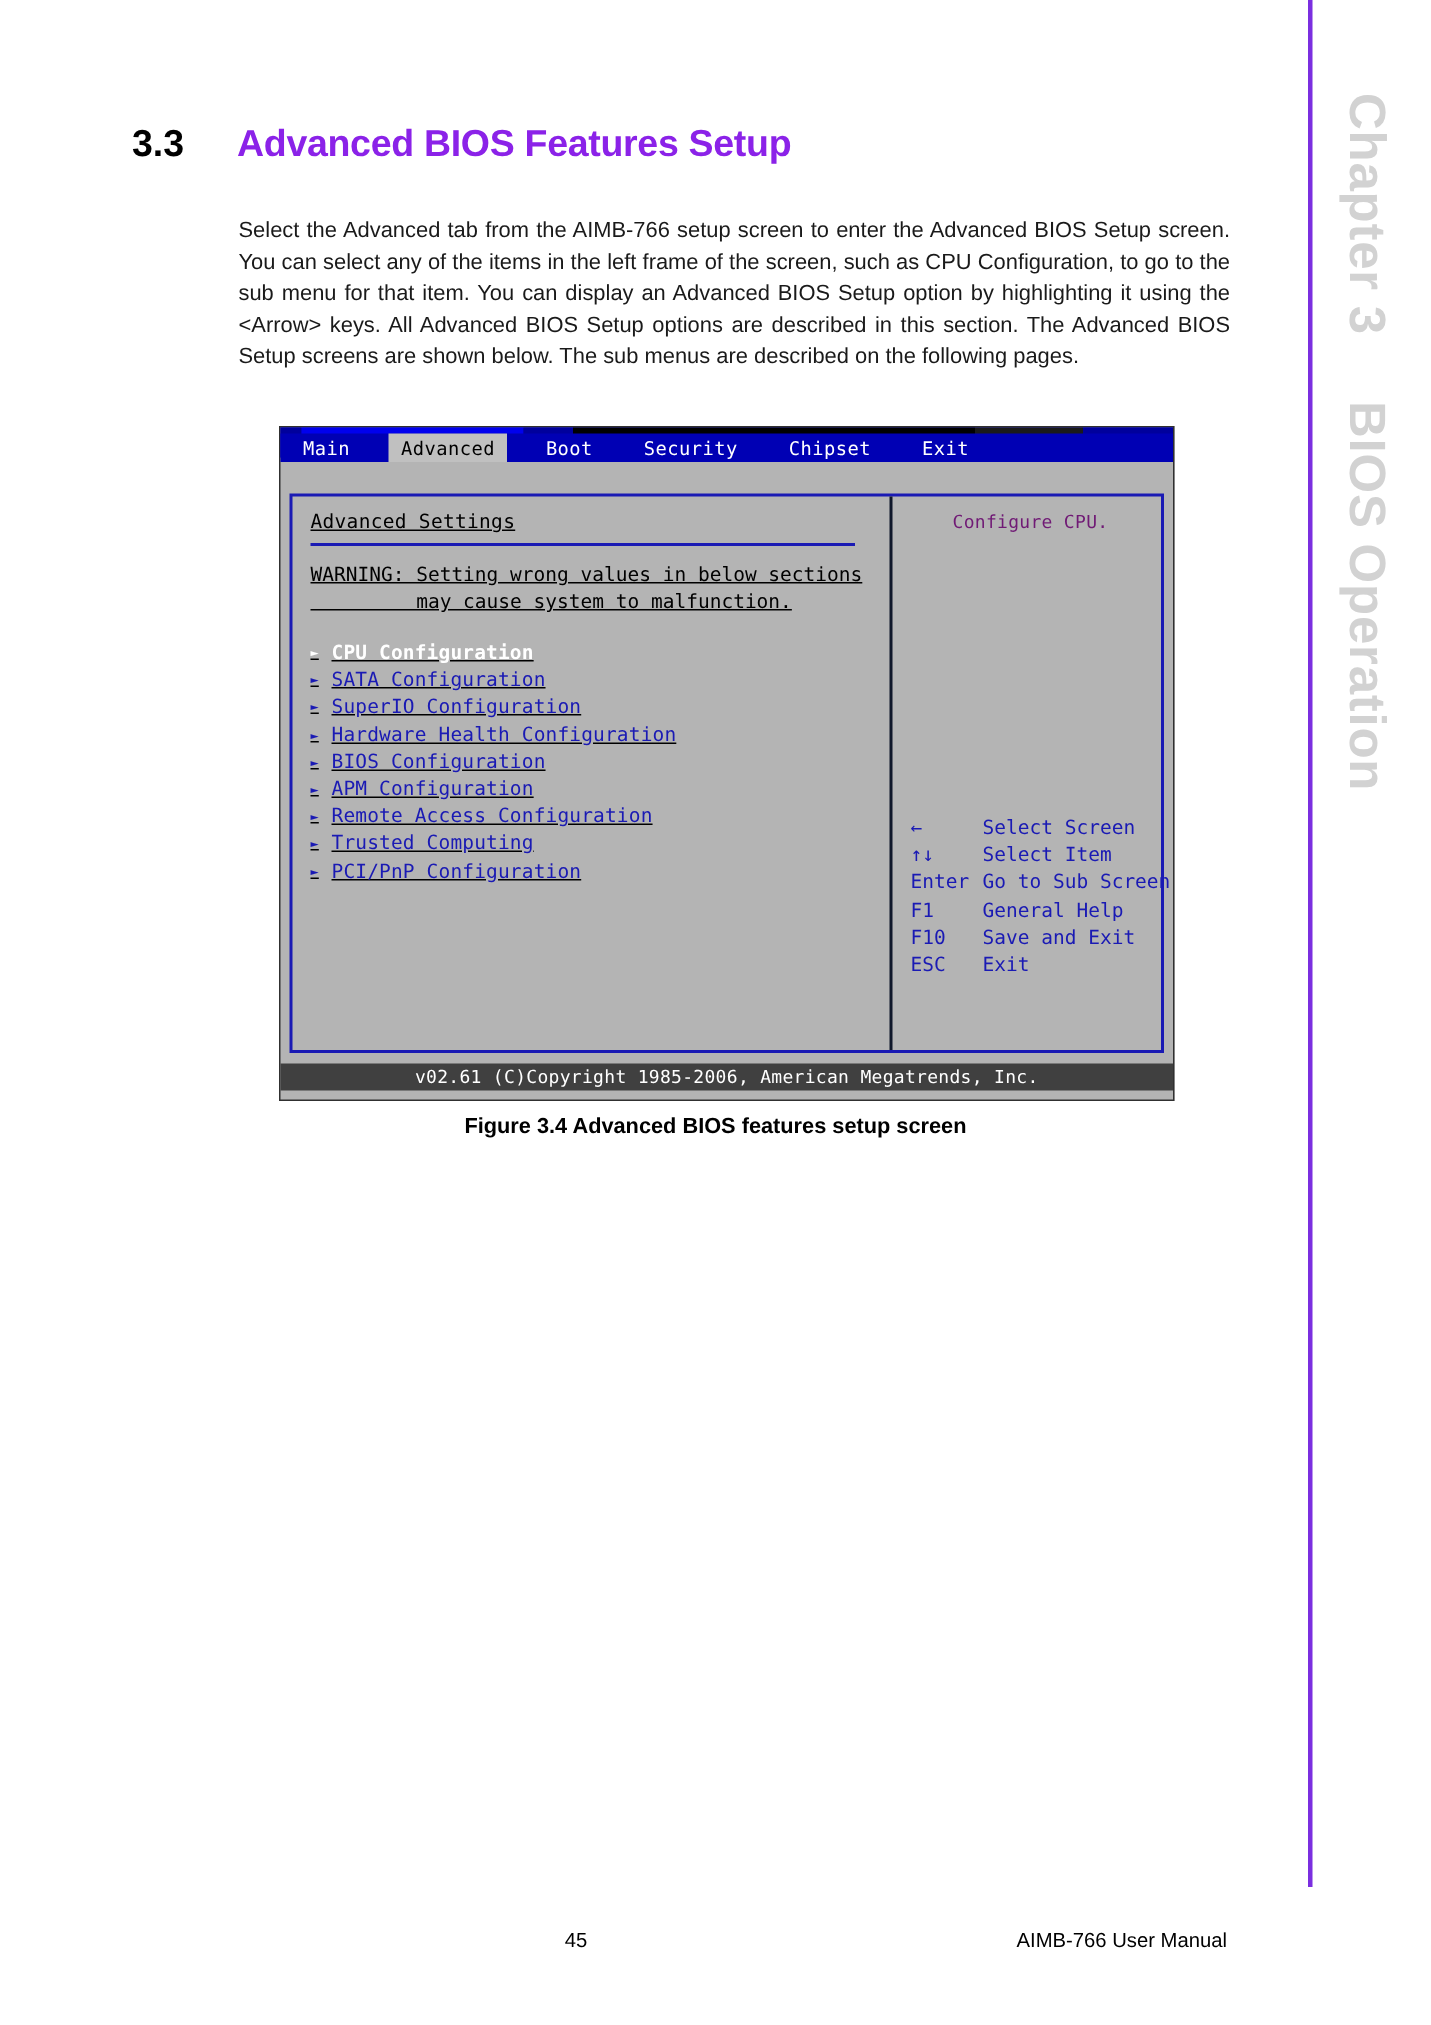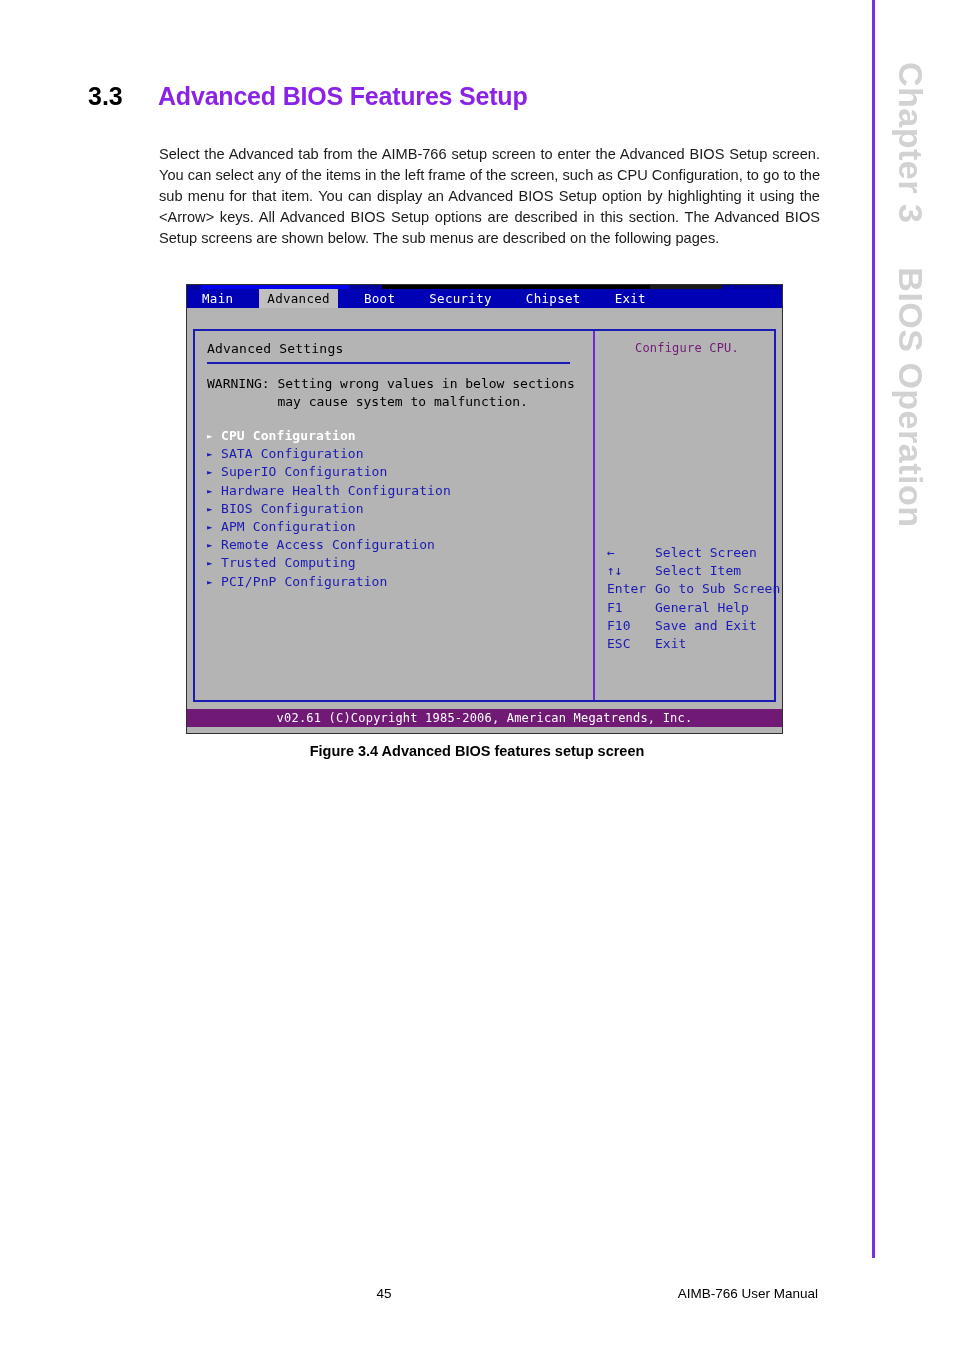--- a/index.html
+++ b/index.html
@@ -160,23 +160,24 @@
     right: 6px;
     height: 373px;
     border: 2px solid #1a1ab4;
     box-sizing: border-box;
     background: #b4b4b4;
     display: flex;
   }
   #bios-left-panel {
     flex: 0 0 400px;
     position: relative;
-    border-right: 2px solid #6d28d9;
+    border-right: 2px solid #0f172a;
     box-sizing: border-box;
     padding: 10px 0 0 12px;
+    text-decoration: underline;
   }
   #bios-right-panel {
     flex: 1 1 auto;
     position: relative;
     padding: 10px 0 0 12px;
   }
 
   #panel-heading {
     font-size: 13px;
     color: #000000;
@@ -238,21 +239,21 @@
   .key-row .key-name  { flex: 0 0 48px; }
   .key-row .key-desc  { flex: 1 1 auto; }
 
   
   #bios-footer {
     position: absolute;
     left: 0;
     bottom: 6px;
     width: 100%;
     height: 18px;
-    background: #701a75;
+    background: #404040;
     color: #ffffff;
     font-size: 12px;
     display: flex;
     align-items: center;
     justify-content: center;
     letter-spacing: 0.2px;
   }
 
   
   #figure-caption {

